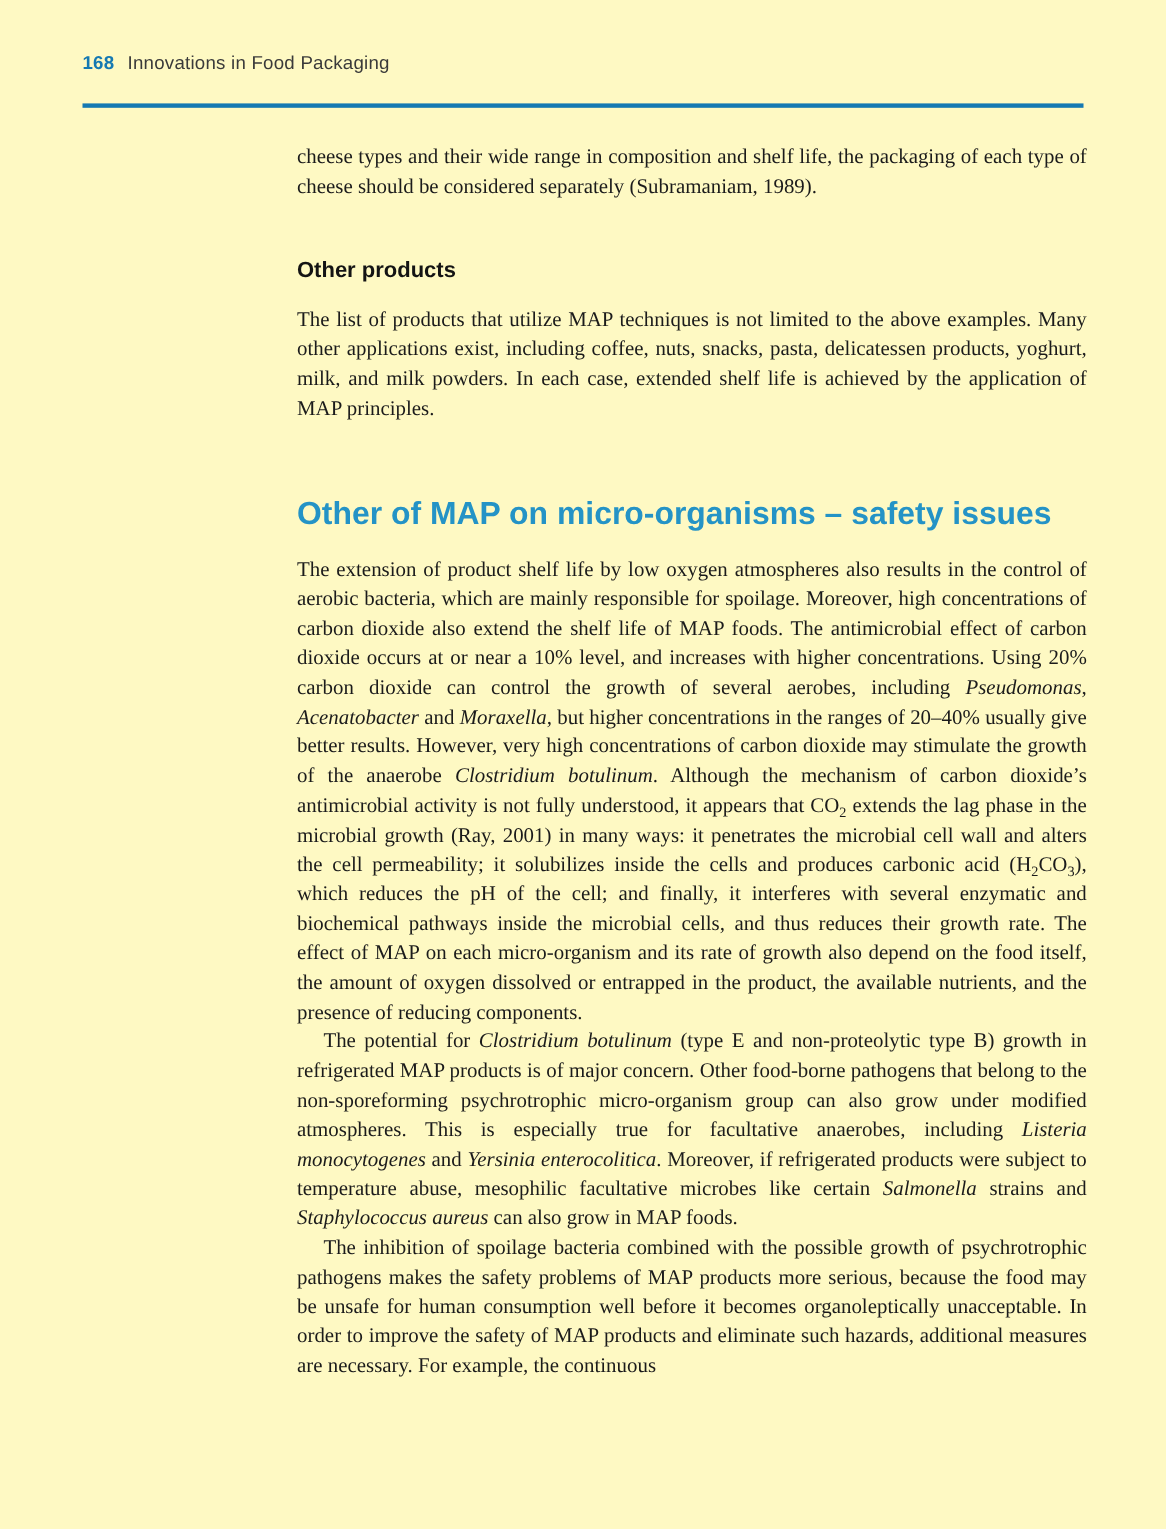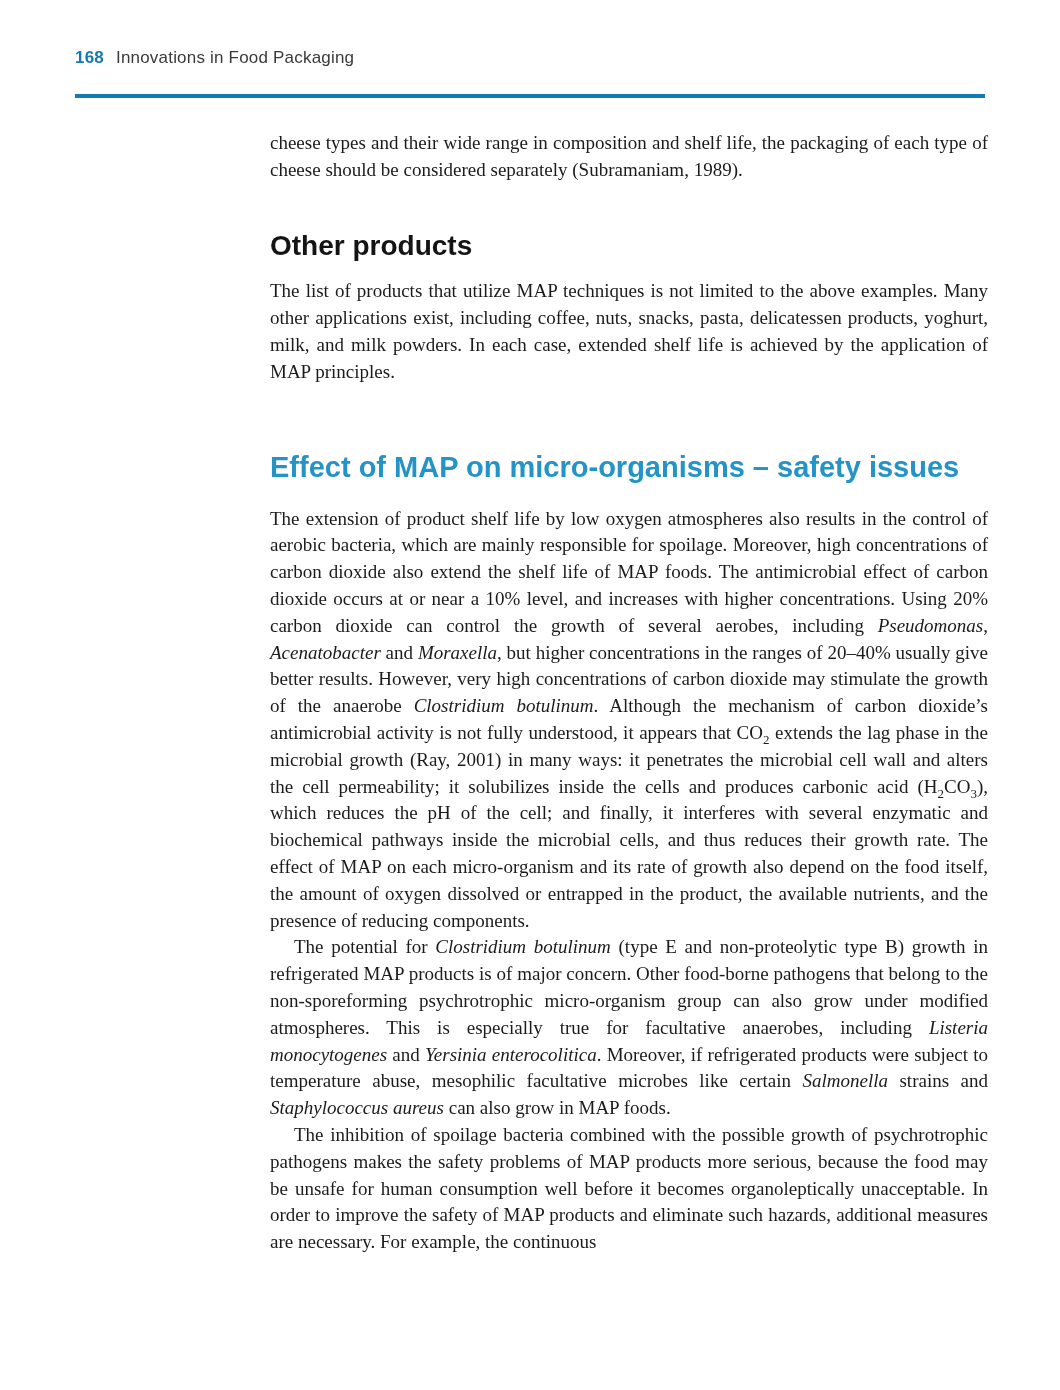--- a/index.html
+++ b/index.html
@@ -6,21 +6,21 @@
     --accent:#1579b2;
     --heading-accent:#2493c6;
     --text:#1b1b1b;
   }
   html,body{margin:0;padding:0;background:#e9e9e9;}
   .page{
     position:relative;
     width:1060px;
     height:1390px;
     margin:0 auto;
-    background:#ffffff;
+    background:#fef9c3;
     overflow:hidden;
     color:var(--text);
   }
   .running-head{
     position:absolute;
     left:75px;
     top:48px;
     width:910px;
     font-family:"Liberation Sans", sans-serif;
     font-size:17px;
@@ -50,21 +50,21 @@
     font-size:19px;
     line-height:26.8px;
     text-align:justify;
   }
   .para{margin:0;}
   .para.indent{text-indent:24px;}
   .para sub{font-size:13px;line-height:0;}
   h2.section-sub{
     font-family:"Liberation Sans", sans-serif;
     font-weight:bold;
-    font-size:28px;
+    font-size:20px;
     color:#141414;
     margin:49px 0 19px 0;
     text-align:left;
   }
   h1.section-main{
     font-family:"Liberation Sans", sans-serif;
     font-weight:bold;
     font-size:29px;
     line-height:43px;
     color:var(--heading-accent);
@@ -84,21 +84,21 @@
   <div class="head-rule"></div>
 
   <div class="body-col">
 
     <p class="para">cheese types and their wide range in composition and shelf life, the packaging of each type of cheese should be considered separately (Subramaniam, 1989).</p>
 
     <h2 class="section-sub">Other products</h2>
 
     <p class="para">The list of products that utilize MAP techniques is not limited to the above examples. Many other applications exist, including coffee, nuts, snacks, pasta, delicatessen products, yoghurt, milk, and milk powders. In each case, extended shelf life is achieved by the application of MAP principles.</p>
 
-    <h1 class="section-main">Effect of MAP on micro-organisms – safety issues</h1>
+    <h1 class="section-main">Other of MAP on micro-organisms – safety issues</h1>
 
     <p class="para">The extension of product shelf life by low oxygen atmospheres also results in the control of aerobic bacteria, which are mainly responsible for spoilage. Moreover, high concentrations of carbon dioxide also extend the shelf life of MAP foods. The antimicrobial effect of carbon dioxide occurs at or near a 10% level, and increases with higher concentrations. Using 20% carbon dioxide can control the growth of several aerobes, including <i>Pseudomonas</i>, <i>Acenatobacter</i> and <i>Moraxella</i>, but higher concentrations in the ranges of 20–40% usually give better results. However, very high concentrations of carbon dioxide may stimulate the growth of the anaerobe <i>Clostridium botulinum</i>. Although the mechanism of carbon dioxide’s antimicrobial activity is not fully understood, it appears that CO<sub>2</sub> extends the lag phase in the microbial growth (Ray, 2001) in many ways: it penetrates the microbial cell wall and alters the cell permeability; it solubilizes inside the cells and produces carbonic acid (H<sub>2</sub>CO<sub>3</sub>), which reduces the pH of the cell; and finally, it interferes with several enzymatic and biochemical pathways inside the microbial cells, and thus reduces their growth rate. The effect of MAP on each micro-organism and its rate of growth also depend on the food itself, the amount of oxygen dissolved or entrapped in the product, the available nutrients, and the presence of reducing components.</p>
 
     <p class="para indent">The potential for <i>Clostridium botulinum</i> (type E and non-proteolytic type B) growth in refrigerated MAP products is of major concern. Other food-borne pathogens that belong to the non-sporeforming psychrotrophic micro-organism group can also grow under modified atmospheres. This is especially true for facultative anaerobes, including <i>Listeria monocytogenes</i> and <i>Yersinia enterocolitica</i>. Moreover, if refrigerated products were subject to temperature abuse, mesophilic facultative microbes like certain <i>Salmonella</i> strains and <i>Staphylococcus aureus</i> can also grow in MAP foods.</p>
 
     <p class="para indent">The inhibition of spoilage bacteria combined with the possible growth of psychrotrophic pathogens makes the safety problems of MAP products more serious, because the food may be unsafe for human consumption well before it becomes organoleptically unacceptable. In order to improve the safety of MAP products and eliminate such hazards, additional measures are necessary. For example, the continuous</p>
 
   </div>
 </div>
 

